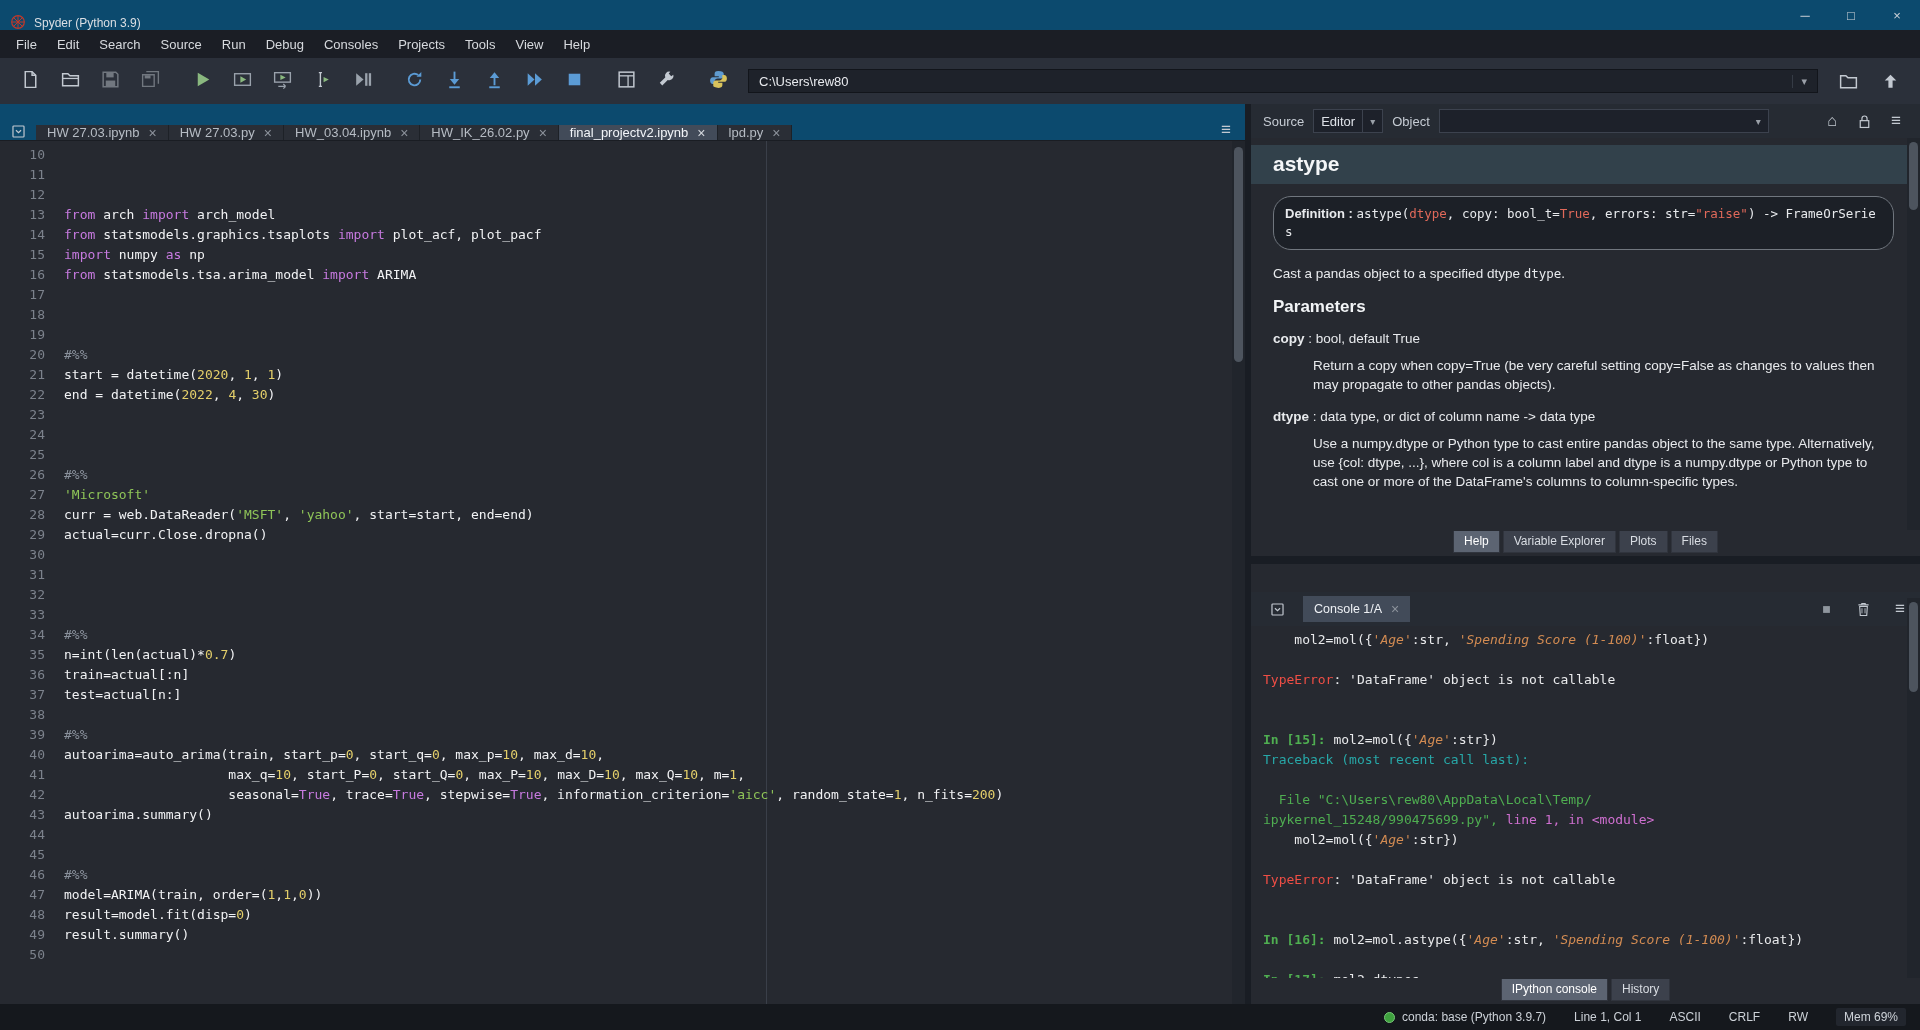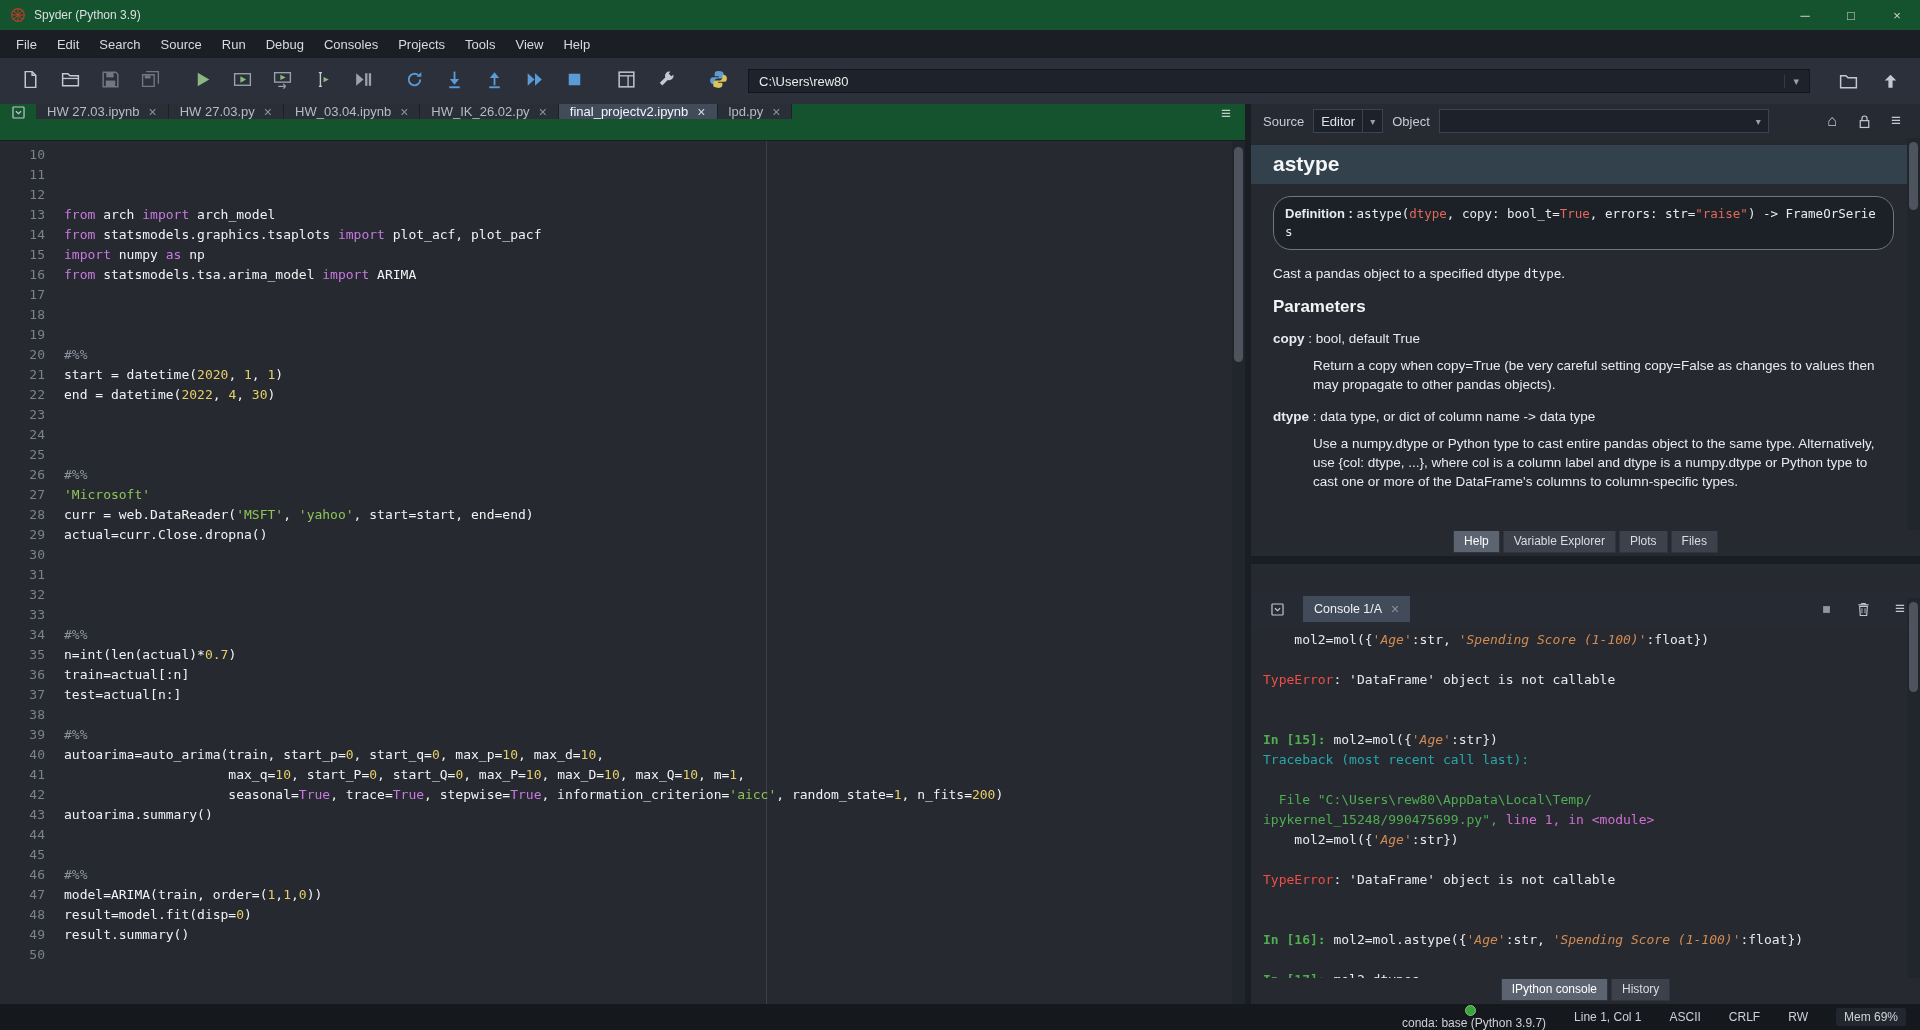--- a/index.html
+++ b/index.html
@@ -1,47 +1,47 @@
 <!DOCTYPE html>
 <html><head>
 <meta charset="utf-8">
 <style>
   *{margin:0;padding:0;box-sizing:border-box;}
   html,body{width:1920px;height:1030px;overflow:hidden;background:#191d24;font-family:"Liberation Sans",sans-serif;}
   .app{display:flex;flex-direction:column;width:1920px;height:1030px;}
 
   
-  .titlebar{height:30px;background:#14532d;display:flex;align-items:center;color:#dcdfe4;font-size:12px;flex:none;}
+  .titlebar{height:30px;background:#0c4a6e;display:flex;align-items:flex-end;color:#dcdfe4;font-size:12px;flex:none;}
   .app-icon{width:16px;height:16px;margin:0 8px 0 10px;display:inline-flex;}
   .app-icon svg{width:16px;height:16px;}
   .win-controls{margin-left:auto;display:flex;height:100%;}
   .win-btn{width:46px;display:flex;align-items:center;justify-content:center;color:#cfd3d9;font-size:13px;}
 
   
   .menubar{height:28px;background:#1b1e25;display:flex;align-items:center;color:#d7dade;font-size:13px;padding-left:6px;flex:none;}
   .menu-item{padding:4px 10px;cursor:default;}
 
   
   .toolbar{height:46px;background:#2b303a;display:flex;align-items:center;padding:0 10px;flex:none;gap:2px;}
   .tb-btn{width:40px;height:38px;background:transparent;border:none;display:flex;align-items:center;justify-content:center;cursor:default;}
   .tb-btn svg{width:21px;height:21px;}
   .tb-sep{width:12px;height:38px;}
-  .tb-path{margin-left:8px;margin-right:16px;flex:1;height:24px;background:#1e222a;border:1px solid #12151b;display:flex;align-items:center;padding:0 10px;color:#e8eaee;font-size:13px;}
+  .tb-path{margin-left:8px;margin-right:8px;flex:1;height:24px;background:#1e222a;border:1px solid #12151b;display:flex;align-items:center;padding:0 10px;color:#e8eaee;font-size:13px;}
   .tb-path-caret{margin-left:auto;color:#9aa0a8;font-size:11px;border-left:1px solid #353b45;padding-left:8px;}
   .tb-end svg{width:21px;height:21px;}
 
   
   .main{flex:1;display:flex;min-height:0;}
   .left-pane{width:1245px;display:flex;flex-direction:column;background:#262930;min-width:0;flex:none;}
   .v-splitter{width:6px;background:#191d24;flex:none;}
   .right-pane{flex:1;display:flex;flex-direction:column;min-width:0;}
 
   
   .editor-path{height:26px;background:#1b1e24;color:#9ba1ab;font-size:12px;display:flex;align-items:center;padding:0 8px;flex:none;}
-  .tabbar{height:37px;background:#14532d;display:flex;align-items:flex-start;border-bottom:1px solid #1a1d23;flex:none;}
+  .tabbar{height:37px;background:#0c4a6e;display:flex;align-items:flex-end;border-bottom:1px solid #1a1d23;flex:none;}
   .tabbar-browse{width:36px;display:flex;align-items:center;justify-content:center;}
   .tabbar-browse svg{width:17px;height:17px;}
   .etabs{display:flex;align-items:stretch;}
   .etab{display:flex;align-items:center;gap:9px;padding:0 11px;font-size:13px;color:#b6bcc4;border-right:1px solid #1d2127;background:#2a2e36;cursor:default;white-space:nowrap;}
   .etab.active{background:#424b59;color:#f2f5f9;}
   .etab-close{color:#8d939c;font-size:14px;line-height:1;}
   .etab.active .etab-close{color:#d6dae0;}
   .tabbar-menu{margin-left:auto;width:38px;display:flex;align-items:center;justify-content:center;color:#c3c9d1;font-size:17px;}
 
   .editor-wrap{flex:1;display:flex;min-height:0;}
@@ -99,21 +99,21 @@
   .c-str{color:#d28b52;font-style:italic;}
   .c-err{color:#ef4e45;}
   .c-in{color:#4fae51;font-weight:bold;}
   .c-tb{color:#27a8a8;}
   .c-file{color:#4fae51;}
   .c-loc{color:#cf6fd0;}
   .c-out{color:#cf4a3c;font-weight:bold;}
 
   
   .statusbar{height:26px;background:#15181d;display:flex;align-items:center;justify-content:flex-end;color:#cdd2d8;font-size:12px;gap:28px;padding:0 14px;flex:none;}
-  .sb-item{display:inline-flex;align-items:center;white-space:nowrap;flex-direction:column;}
+  .sb-item{display:inline-flex;align-items:center;white-space:nowrap;}
   .conda-dot{width:11px;height:11px;border-radius:50%;background:#3ea13e;border:1px solid #78c878;display:inline-block;margin-right:7px;}
   .sb-chip{background:#22262e;padding:2px 8px;border-radius:2px;}
 </style>
 </head>
 <body>
 
 <div class="app">
 
   <div class="titlebar">
     <span class="app-icon">

